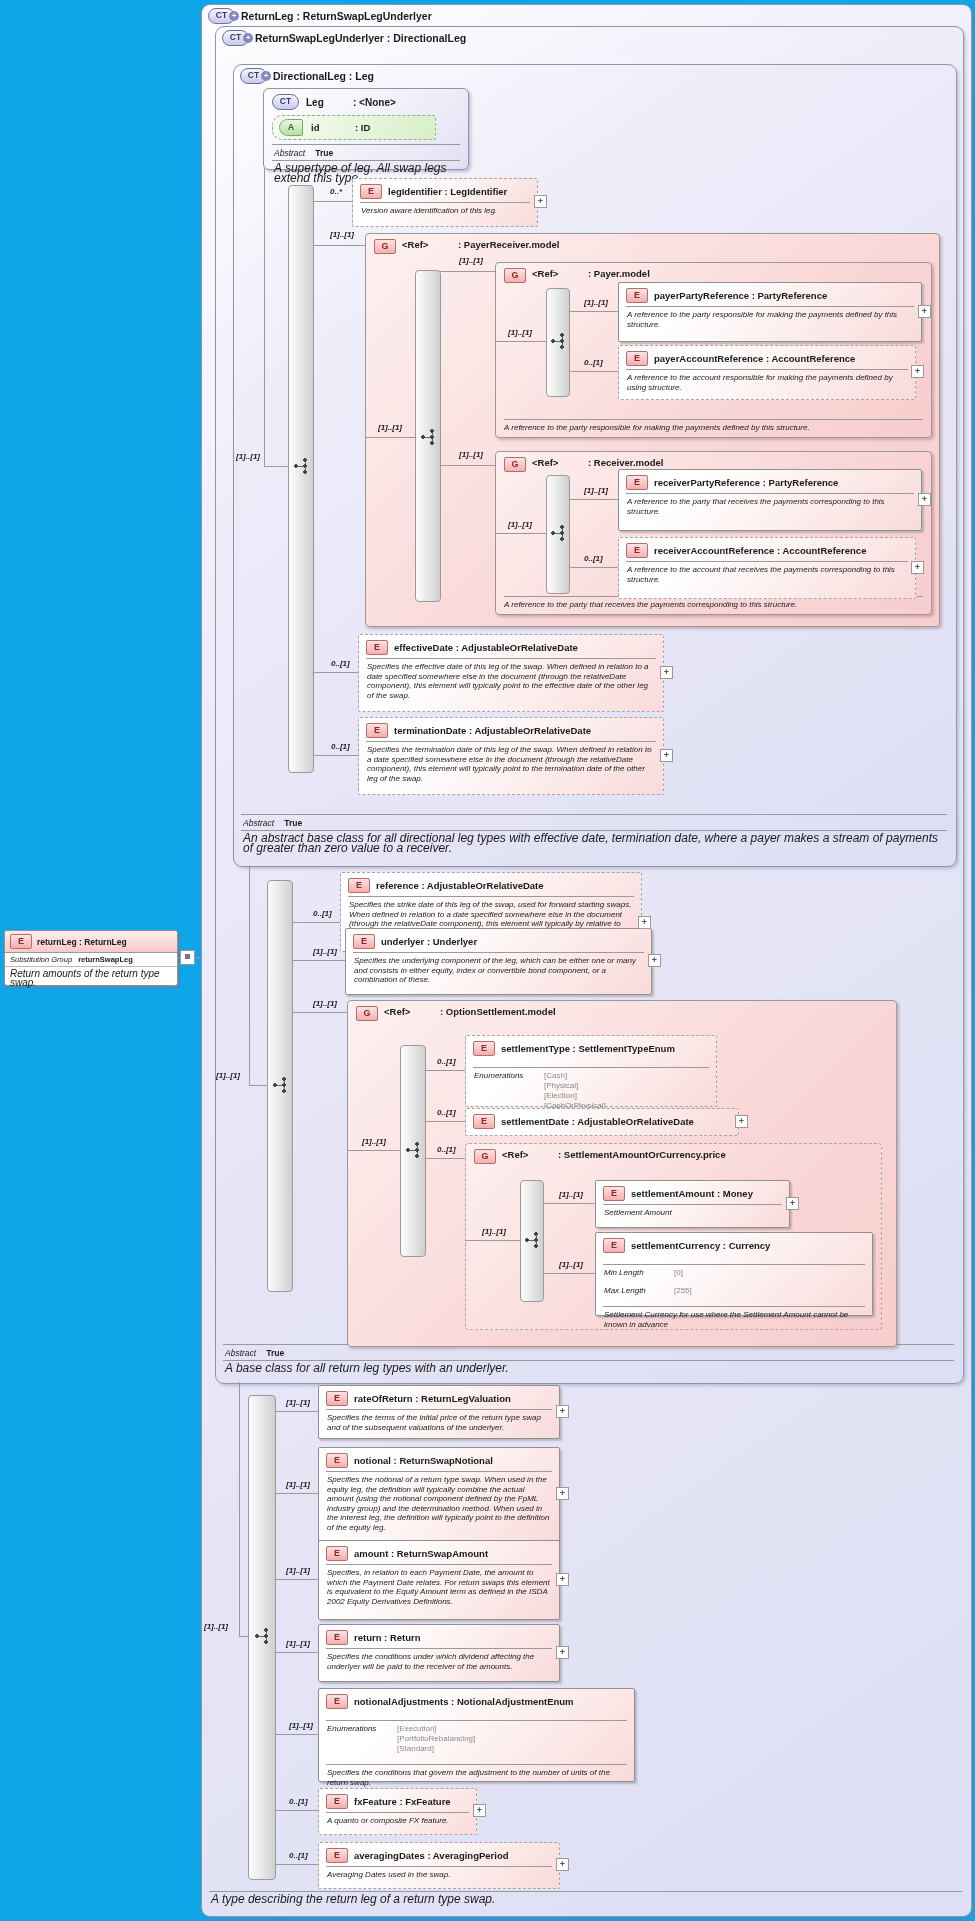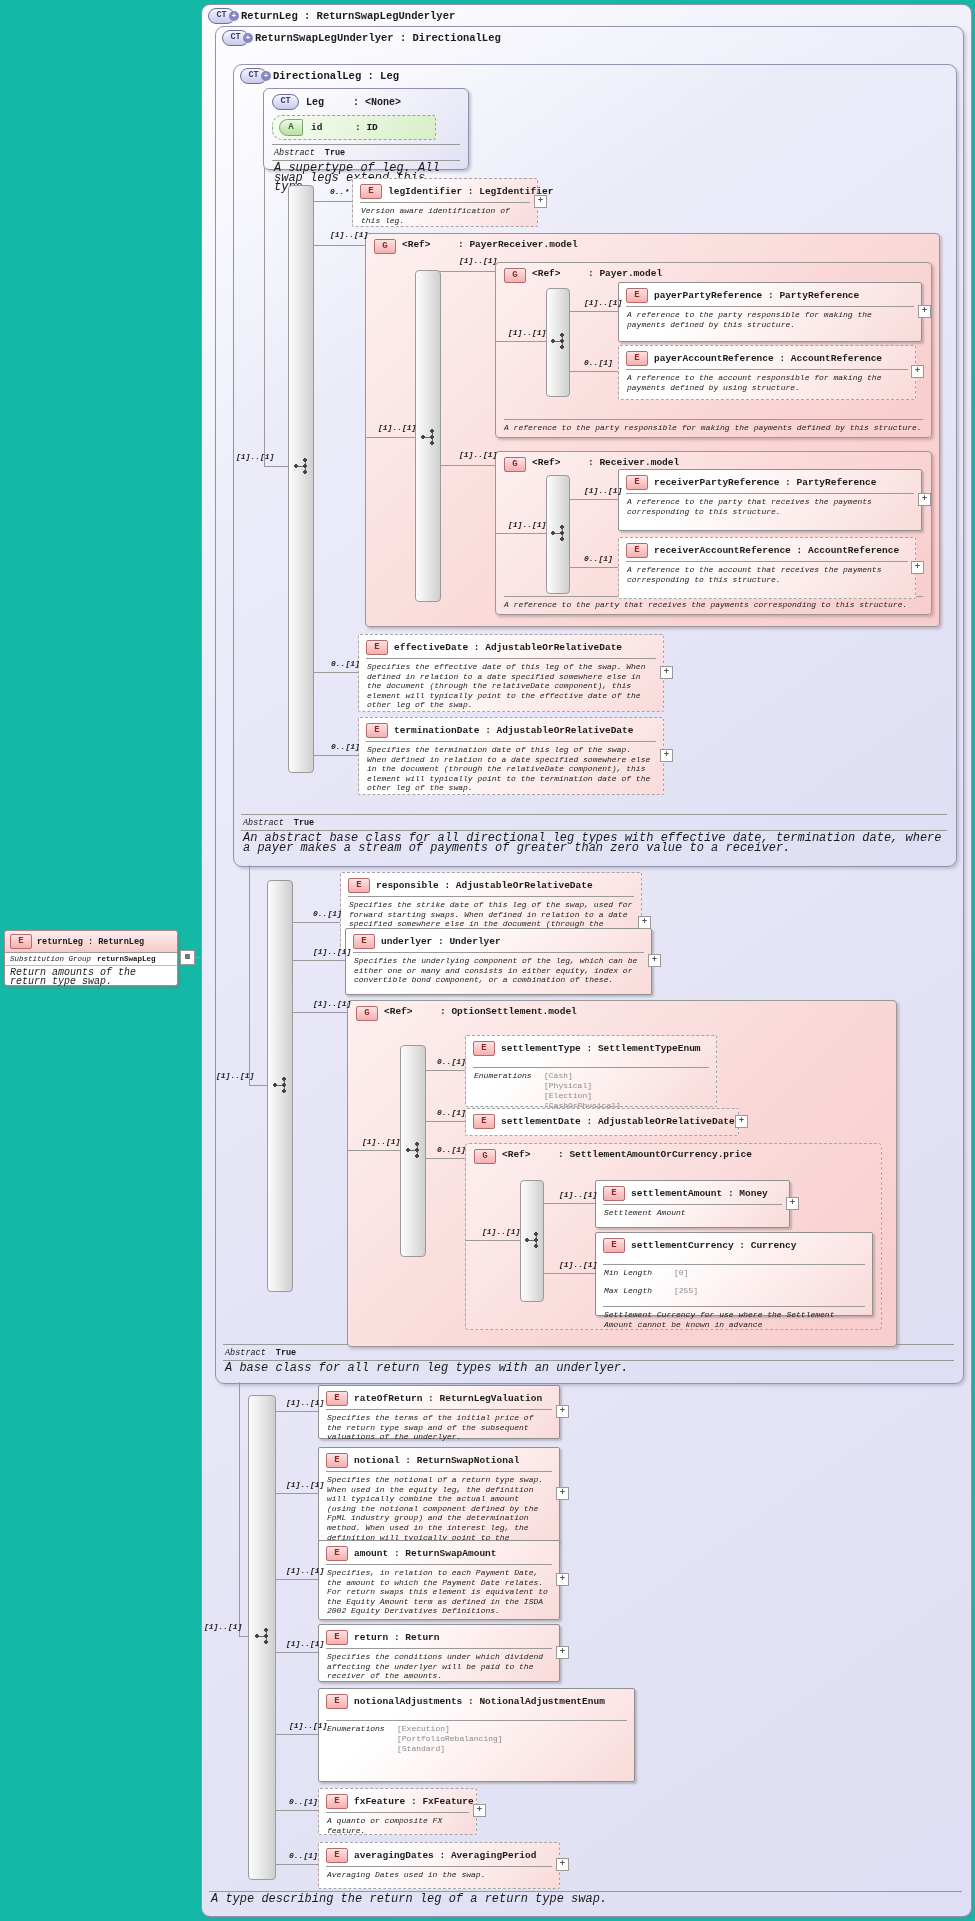--- a/index.html
+++ b/index.html
@@ -1,17 +1,17 @@
 <!DOCTYPE html>
 <html><head>
 <meta charset="utf-8">
 <style>
   html,body{margin:0;padding:0;background:#fff}
-  #page{position:relative;width:975px;height:1921px;background:#14b8a6;overflow:hidden;
-        font-family:Liberation Mono, monospace;color:#1a1a1a}
+  #page{position:relative;width:975px;height:1921px;background:#0ea5e9;overflow:hidden;
+        font-family:Liberation Sans, sans-serif;color:#1a1a1a}
   
   .cbox{position:absolute;border:1px solid #9393ad;border-radius:9px;
         background:linear-gradient(145deg,#fdfdff 0%,#ececf9 30%,#dedef4 100%);
         box-shadow:2px 2px 3px rgba(120,120,150,.35)}
   .chdr{position:absolute;display:flex;align-items:center;gap:6px;font-weight:bold;
         font-size:10.5px;white-space:nowrap}
   .cticon{position:relative;display:inline-block;width:25px;height:14px;border:1.5px solid #6d6da0;
         border-radius:8px;background:linear-gradient(#f6f6fd,#c9c9ec);color:#3a3a7a;
         font-size:8.5px;font-weight:bold;text-align:center;line-height:13px;flex:none}
   .ctplus{position:absolute;right:-5px;top:2px;width:10px;height:10px;border-radius:50%;
@@ -256,21 +256,21 @@
     <div class="bhdr">
         <span class="ic">E</span>
         <span>terminationDate : AdjustableOrRelativeDate</span>
       </div>
     <div class="bnote">Specifies the termination date of this leg of the swap. When defined in relation to a date specified somewhere else in the document (through the relativeDate component), this element will typically point to the termination date of the other leg of the swap.</div>
   </div>
 
   <div class="ebox opt" style="left:340px;top:872px;width:300px;height:78px">
     <div class="bhdr">
         <span class="ic">E</span>
-        <span>responsible : AdjustableOrRelativeDate</span>
+        <span>reference : AdjustableOrRelativeDate</span>
       </div>
     <div class="bnote">Specifies the strike date of this leg of the swap, used for forward starting swaps. When defined in relation to a date specified somewhere else in the document (through the relativeDate component), this element will typically by relative to the trade date of the swap.</div>
   </div>
   <div class="ebox" style="left:345px;top:928px;width:305px;height:65px">
     <div class="bhdr">
         <span class="ic">E</span>
         <span>underlyer : Underlyer</span>
       </div>
     <div class="bnote">Specifies the underlying component of the leg, which can be either one or many and consists in either equity, index or convertible bond component, or a combination of these.</div>
   </div>
@@ -349,20 +349,21 @@
     <div class="bhdr">
         <span class="ic">E</span>
         <span>notionalAdjustments : NotionalAdjustmentEnum</span>
       </div>
     <div class="facets">
       <span class="flab">Enumerations</span>
       <span class="fvals" style="white-space:pre-line">[Execution]
 [PortfolioRebalancing]
 [Standard]</span>
     </div>
+    <div class="bnote">Specifies the conditions that govern the adjustment to the number of units of the return swap.</div>
   </div>
   <div class="ebox opt" style="left:318px;top:1788px;width:157px;height:45px">
     <div class="bhdr">
         <span class="ic">E</span>
         <span>fxFeature : FxFeature</span>
       </div>
     <div class="bnote">A quanto or composite FX feature.</div>
   </div>
   <div class="ebox opt" style="left:318px;top:1842px;width:240px;height:45px">
     <div class="bhdr">

